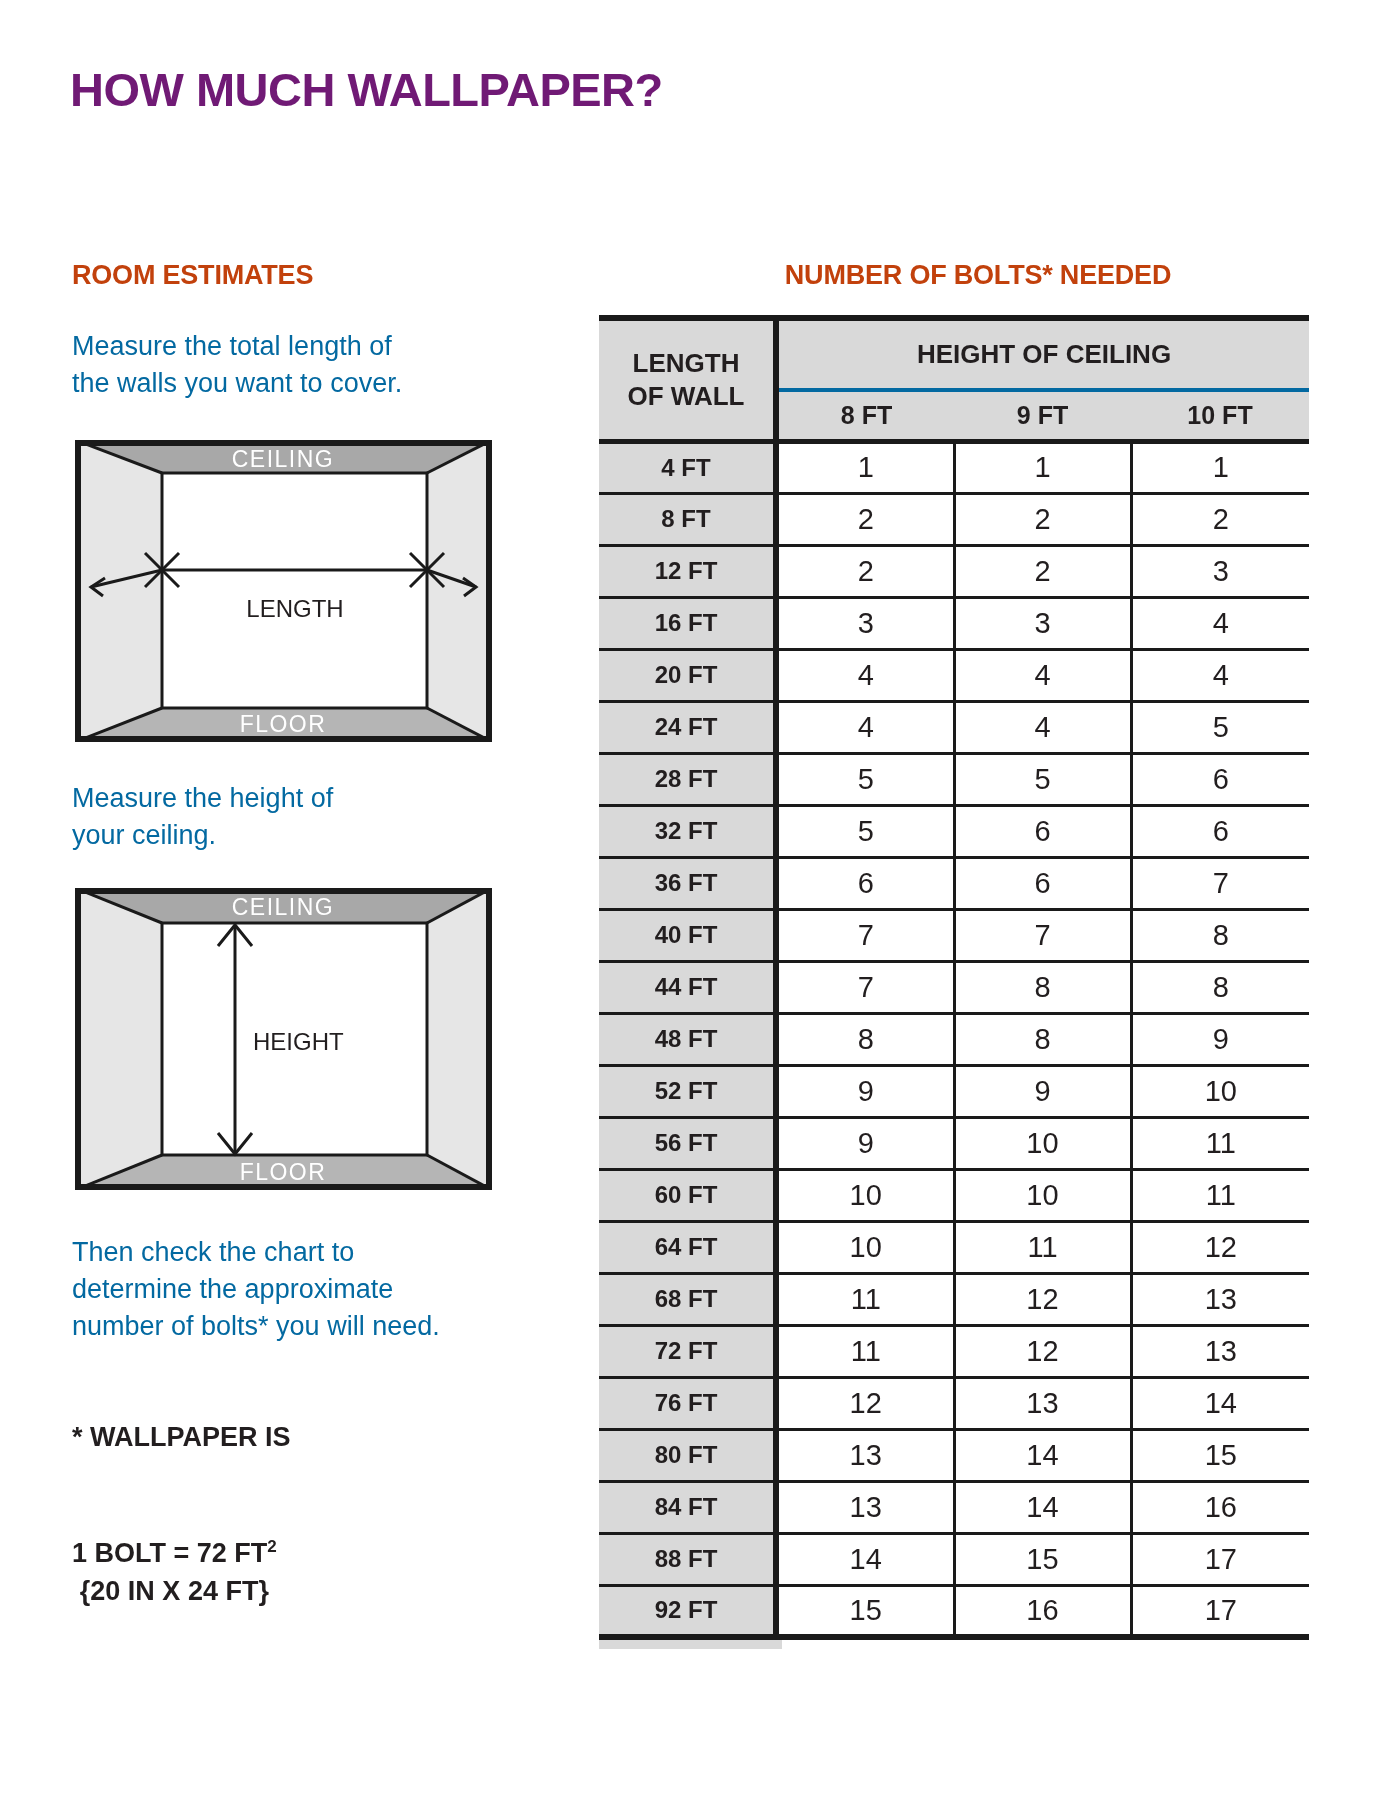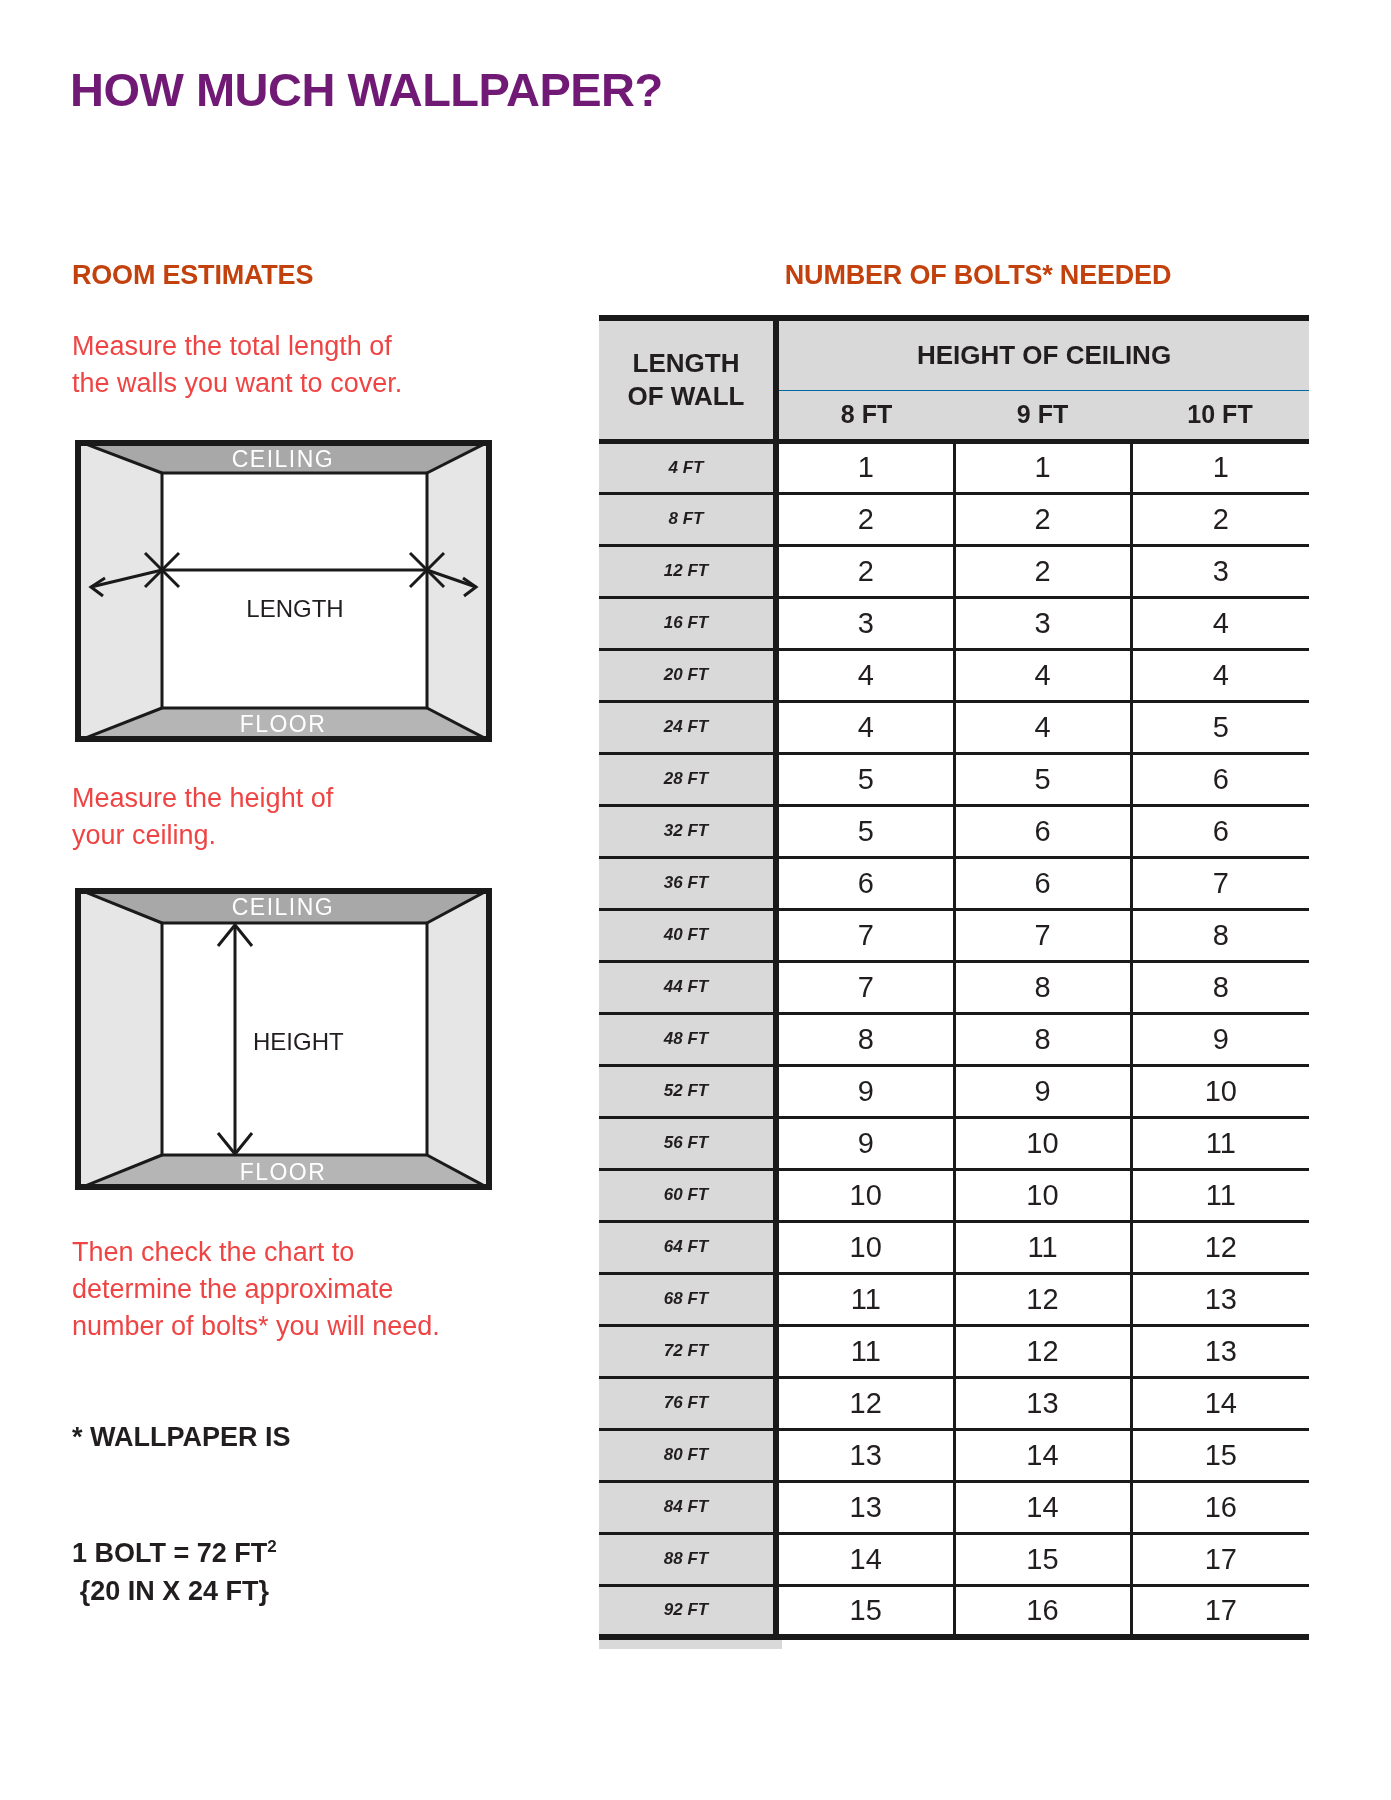--- a/index.html
+++ b/index.html
@@ -12,21 +12,21 @@
   .page-title{
     left:70px;top:62px;font-size:47px;font-weight:bold;letter-spacing:-0.5px;
     color:#701a75;white-space:nowrap;
   }
   .section-heading{
     font-size:27px;font-weight:bold;color:#c2410c;letter-spacing:-0.2px;white-space:nowrap;
   }
   .room-heading{left:72px;top:260px;}
   .table-heading{left:623px;top:260px;width:710px;text-align:center;}
   .body-text{
-    left:72px;font-size:27px;line-height:37px;color:#ef4444;white-space:pre-line;width:420px;
+    left:72px;font-size:27px;line-height:37px;color:#0369a1;white-space:pre-line;width:420px;
   }
   .para1{top:328px;}
   .para2{top:780px;}
   .para3{top:1234px;}
   .footnote{left:72px;top:1418px;font-size:27px;font-weight:bold;line-height:38px;}
   .footnote .fn2{margin-left:28px;}
   .bolt-info{left:72px;top:1528px;font-size:27px;font-weight:bold;line-height:38px;text-align:center;}
   .bolt-info sup{font-size:17px;}
   .diagram{left:75px;width:417px;height:302px;}
   .diagram1{top:440px;}
@@ -39,30 +39,30 @@
     border-top:6px solid #1a1a1a;
   }
   table.bolts th,table.bolts td{
     padding:0;text-align:center;vertical-align:middle;
   }
   th.len-head{
     background:#d9d9d9;border-right:6px solid #1a1a1a;border-bottom:5px solid #1a1a1a;
     font-size:26px;font-weight:bold;white-space:pre-line;line-height:1.25;
   }
   th.group-head{
-    background:#d9d9d9;border-bottom:1px solid #0369a1;
+    background:#d9d9d9;border-bottom:4px solid #0369a1;
     font-size:26px;font-weight:bold;
   }
   th.sub-head{
     background:#d9d9d9;border-bottom:5px solid #1a1a1a;
     font-size:25px;font-weight:bold;
   }
   tbody th.row-label{
     background:#d9d9d9;border-right:6px solid #1a1a1a;border-bottom:3px solid #1a1a1a;
-    font-size:17px;font-weight:bold;font-style:italic;
+    font-size:24px;font-weight:bold;
   }
   tbody td.val{
     background:#ffffff;border-bottom:3px solid #1a1a1a;font-size:29px;font-weight:normal;
   }
   tbody td.mid{border-left:3px solid #1a1a1a;border-right:3px solid #1a1a1a;}
   tbody tr:last-child th,tbody tr:last-child td{border-bottom:6px solid #1a1a1a;}
   thead tr.r1{height:72px;}
   thead tr.r2{height:51px;}
   tbody tr{height:52px;}
   .gray-tab{width:183px;height:9px;background:#d9d9d9;}

